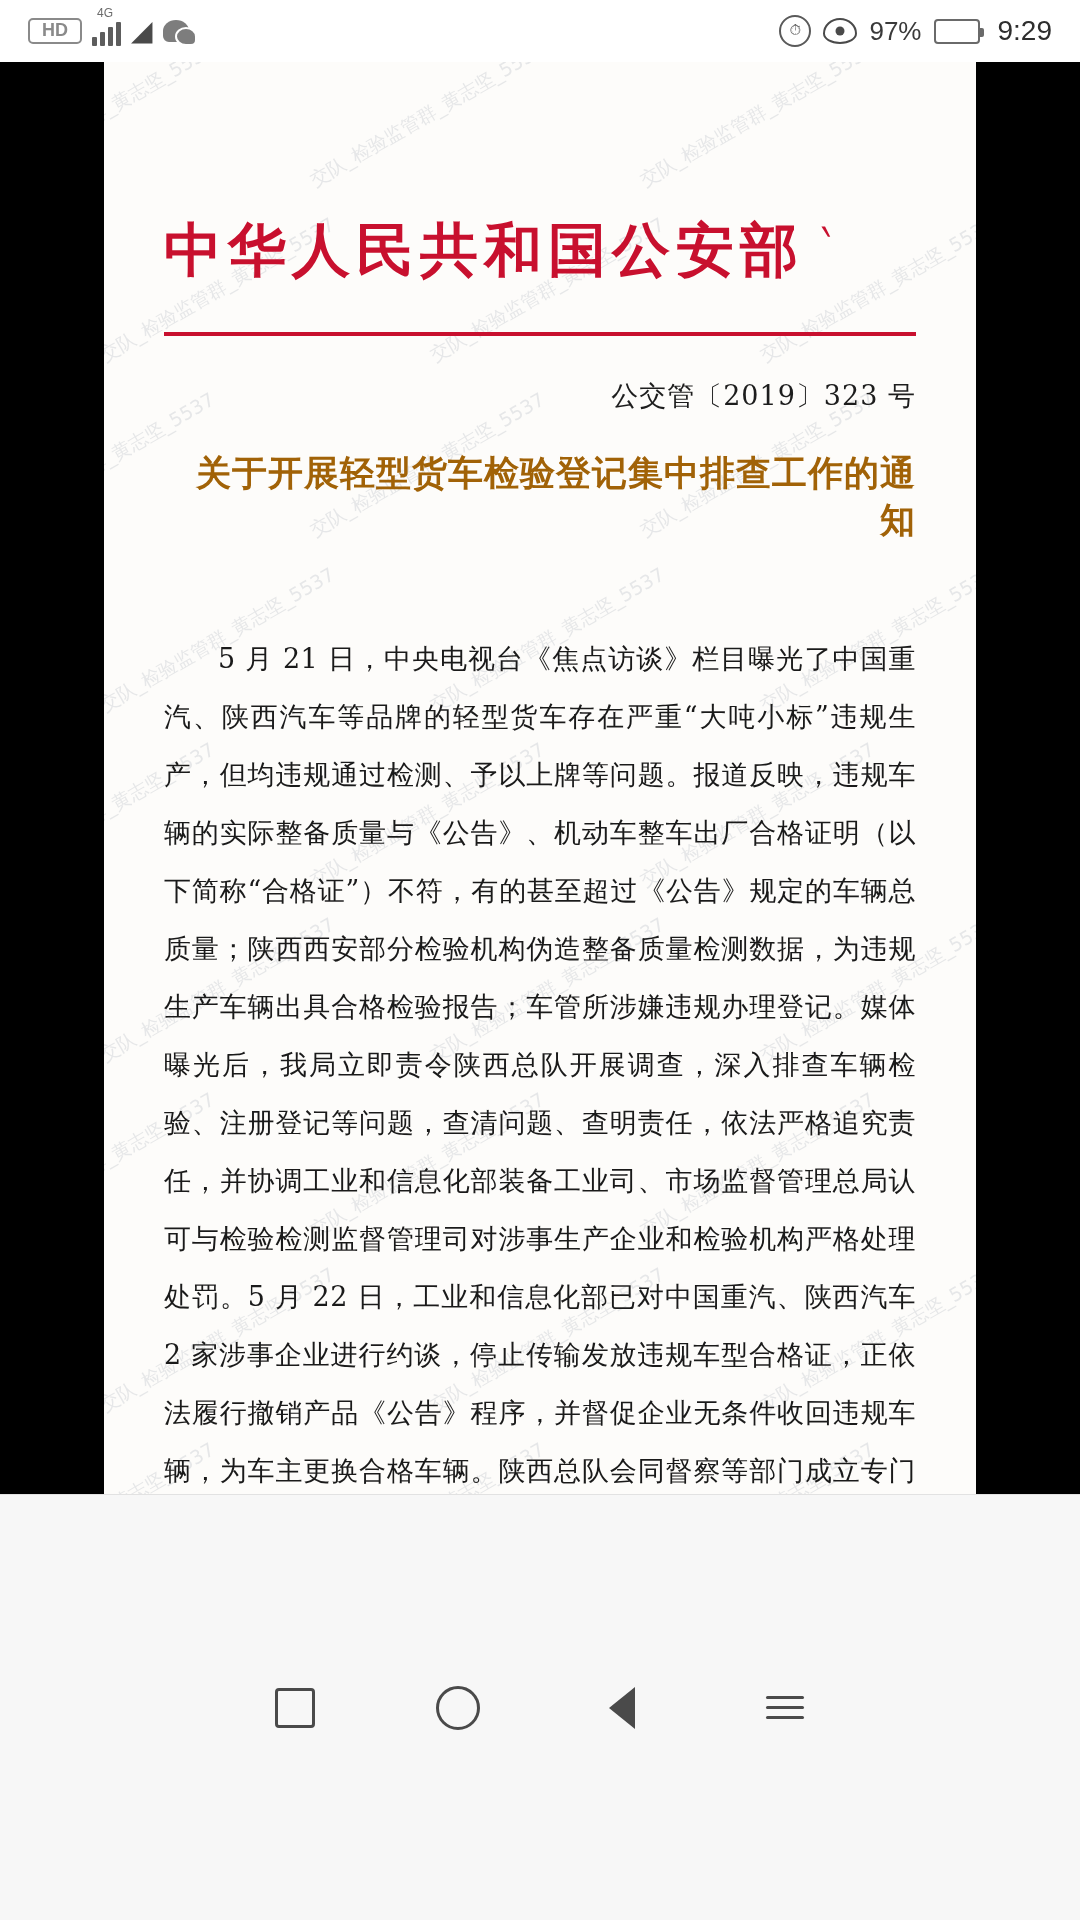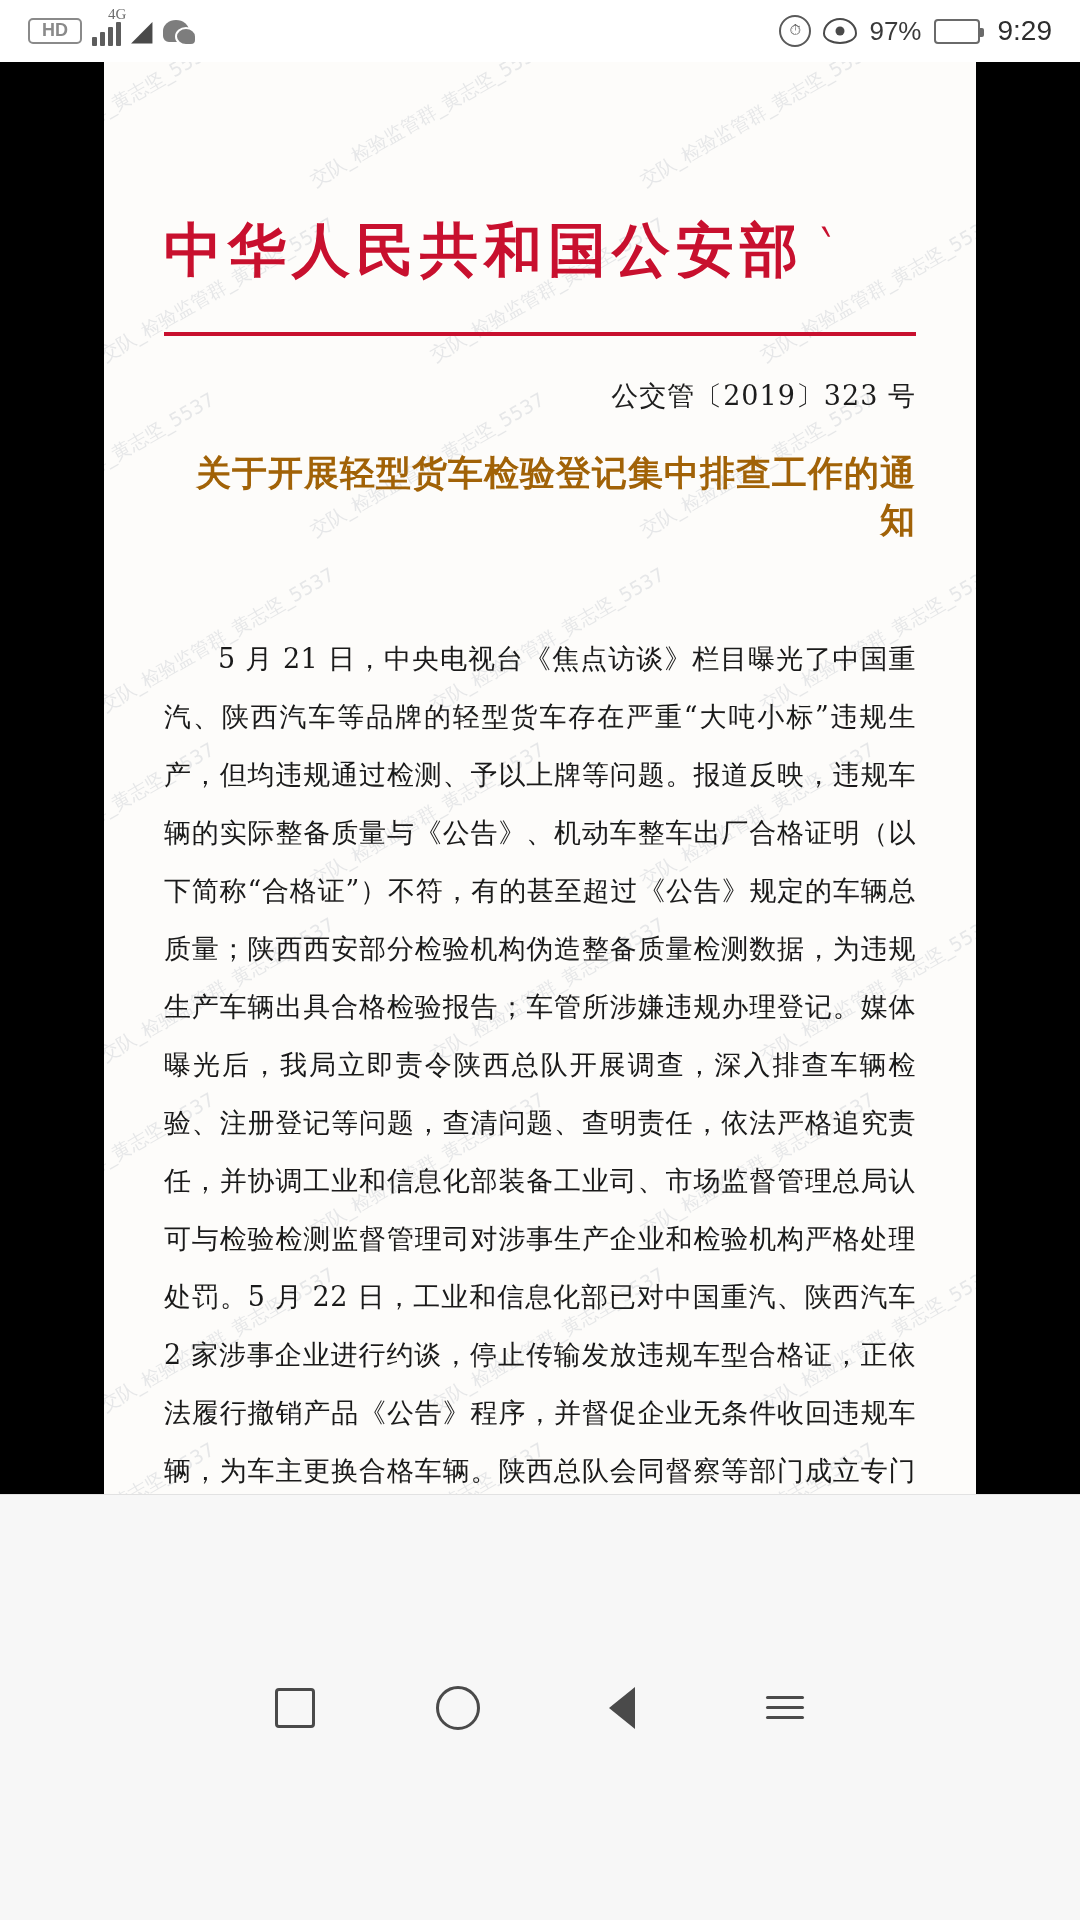--- a/index.html
+++ b/index.html
@@ -60,24 +60,23 @@
   .sig-wrap {
     position: relative;
     display: flex;
     align-items: flex-end;
     height: 30px;
     gap: 3px;
   }
   .sig-wrap .g4 {
     position: absolute;
     top: -10px;
-    left: 16px;
-    font-size: 15px;
+    left: 5px;
+    font-size: 12px;
     color: #6c6c6c;
-    font-family: Liberation Serif, serif;
   }
   .bar {
     width: 5px;
     background: #5d5d5d;
     border-radius: 1px;
   }
   .b1 { height: 9px; }
   .b2 { height: 14px; }
   .b3 { height: 19px; }
   .b4 { height: 24px; }

